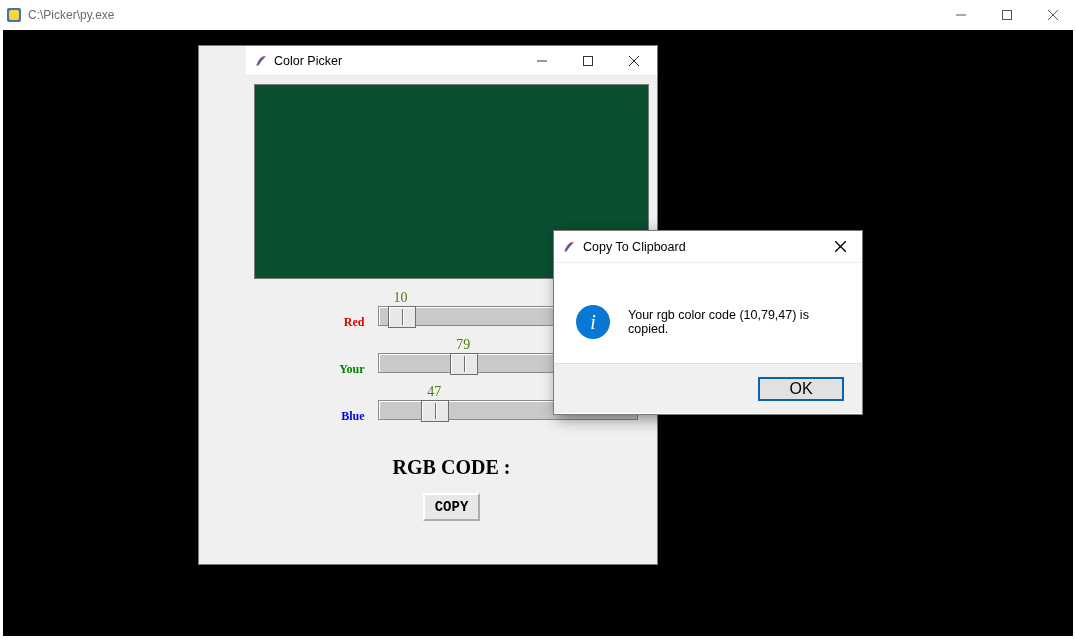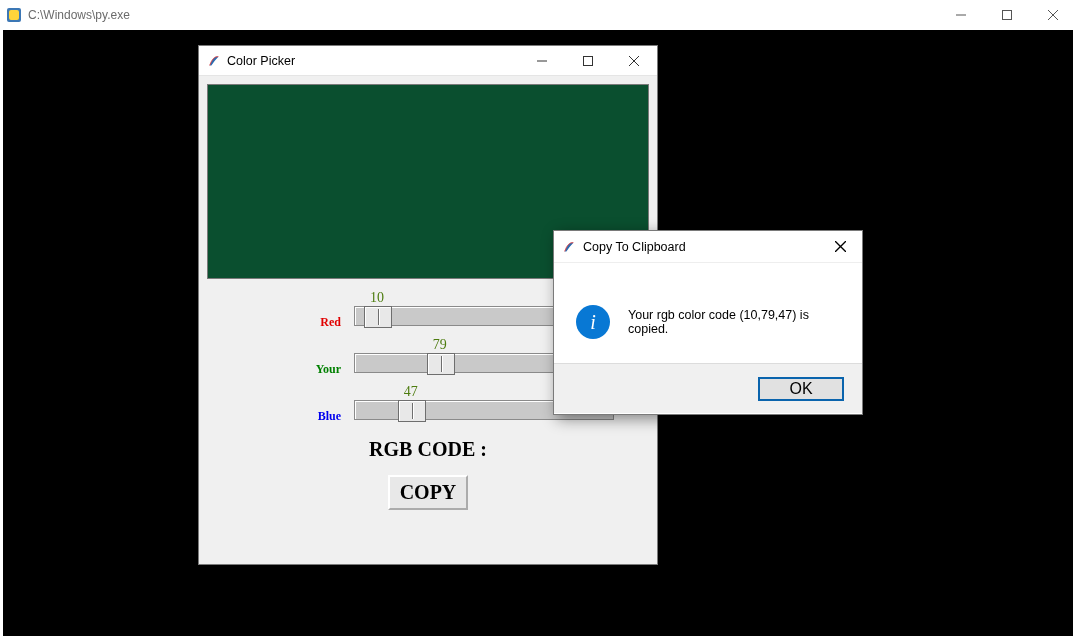--- a/index.html
+++ b/index.html
@@ -58,20 +58,21 @@
   
   .picker-window {
     position: absolute;
     left: 195px;
     top: 15px;
     width: 460px;
     height: 520px;
     background: #f0f0f0;
     border: 1px solid #7a7a7a;
     box-shadow: 2px 2px 6px rgba(0,0,0,.25);
+    padding-left: 47px;
   }
   .picker-titlebar {
     height: 30px;
     background: #fff;
     display: flex;
     align-items: center;
     padding-left: 8px;
     font-size: 12.5px;
     border-bottom: 1px solid #e5e5e5;
   }
@@ -140,21 +141,21 @@
   .scale-thumb::after {
     content: "";
     position: absolute;
     left: 50%; top: 2px; bottom: 2px;
     width: 0;
     border-left: 1px solid #6e6e6e;
     border-right: 1px solid #fff;
   }
 
   .rgbcode-row {
-    margin-top: 8px;
+    margin-top: 26px;
     display: flex;
     align-items: center;
     justify-content: center;
     gap: 10px;
   }
   .rgbcode-label {
     font-family: "Times New Roman", serif;
     font-weight: bold;
     font-size: 20px;
   }
@@ -163,23 +164,23 @@
     font-family: "Times New Roman", serif;
     font-size: 20px;
     padding: 2px 4px;
     background: #fff;
     border: 1px solid #7a7a7a;
   }
 
   .copy-btn {
     display: block;
     margin: 14px auto 0 auto;
-    font-family: Liberation Serif, serif;
+    font-family: Liberation Mono, monospace;
     font-weight: bold;
-    font-size: 20px;
+    font-size: 14px;
     padding: 4px 10px;
     background: #e8e8e8;
     border: 2px outset #fff;
   }
 
   
   .msgbox {
     position: absolute;
     left: 550px;
     top: 200px;
@@ -247,21 +248,21 @@
 <body>
 
 <div class="outer-window">
   <div class="outer-titlebar">
     <span class="app-icon">
       <svg viewBox="0 0 16 16">
           <rect x="1" y="1" width="14" height="14" rx="2" fill="#3c77b5"></rect>
           <rect x="3" y="3" width="10" height="10" rx="2" fill="#ffd43b"></rect>
         </svg>
     </span>
-    <span class="outer-title">C:\Windows\py.exe</span>
+    <span class="outer-title">C:\Picker\py.exe</span>
     <span class="outer-spacer"></span>
     <span class="win-btn">
       <svg viewBox="0 0 10 10">
           <line x1="0" y1="5" x2="10" y2="5" stroke="#555" stroke-width="1"></line>
         </svg>
     </span>
     <span class="win-btn">
       <svg viewBox="0 0 10 10">
           <rect x="0.5" y="0.5" width="9" height="9" fill="none" stroke="#555" stroke-width="1"></rect>
         </svg>

